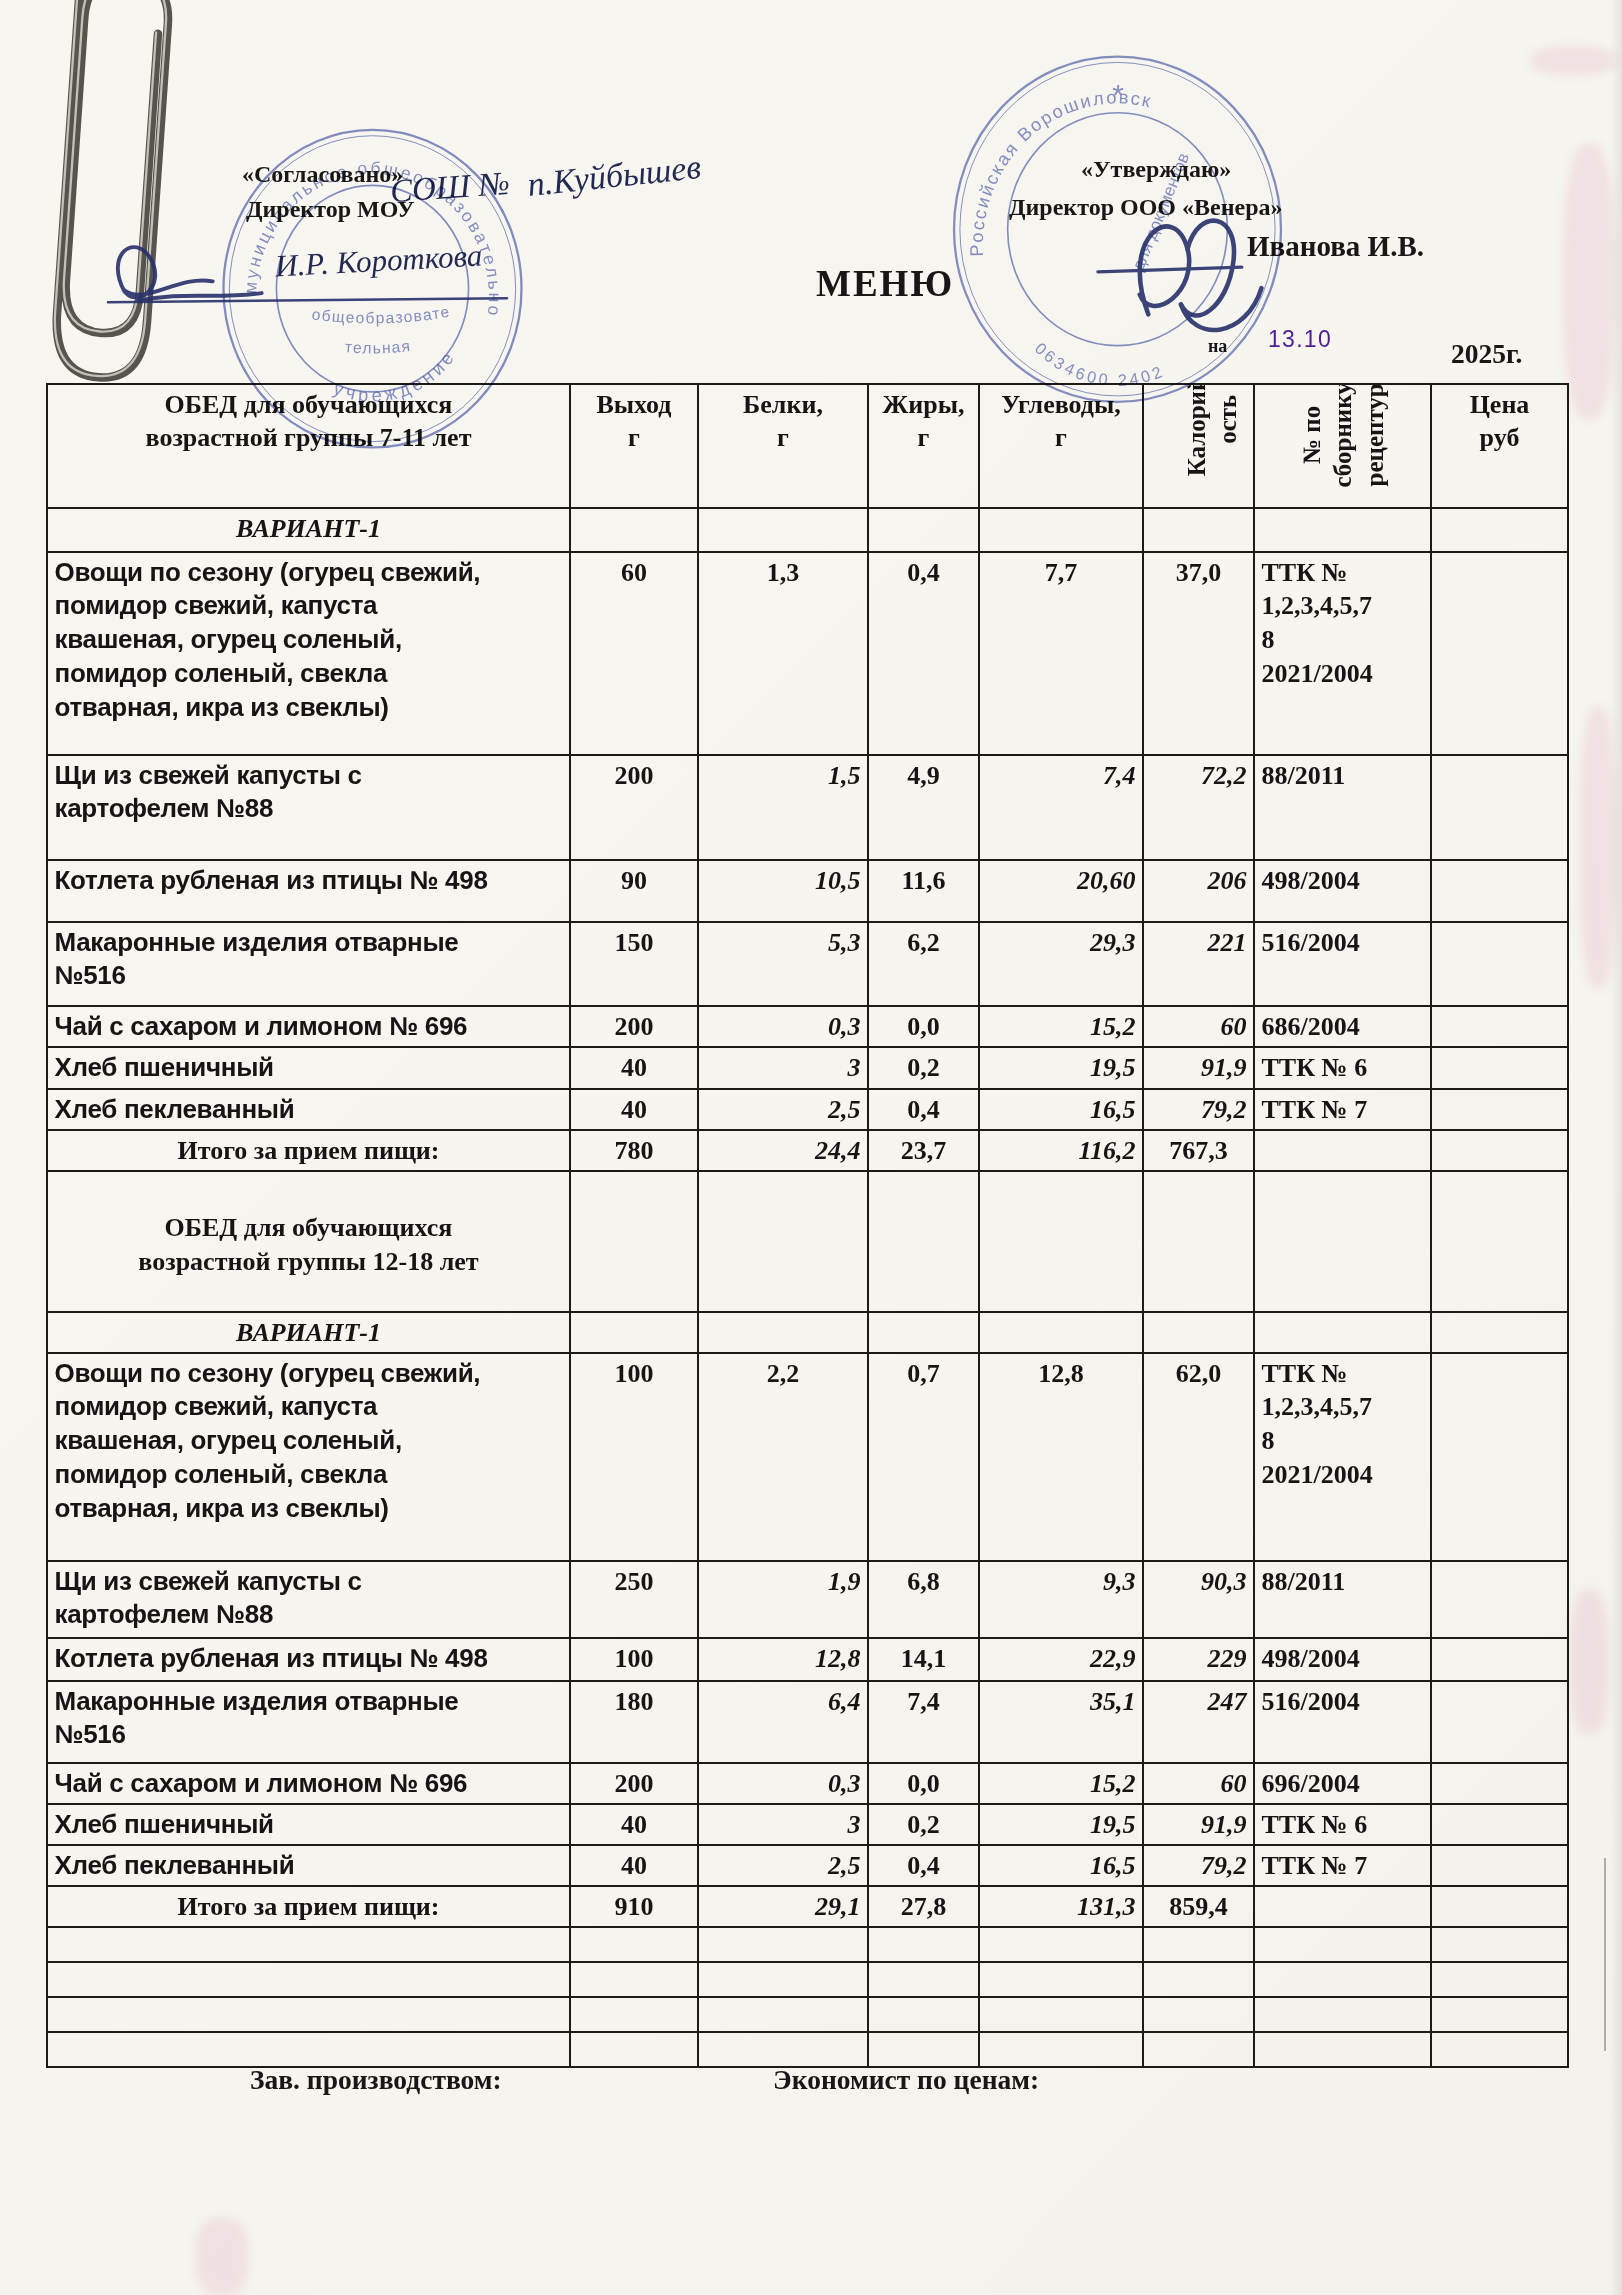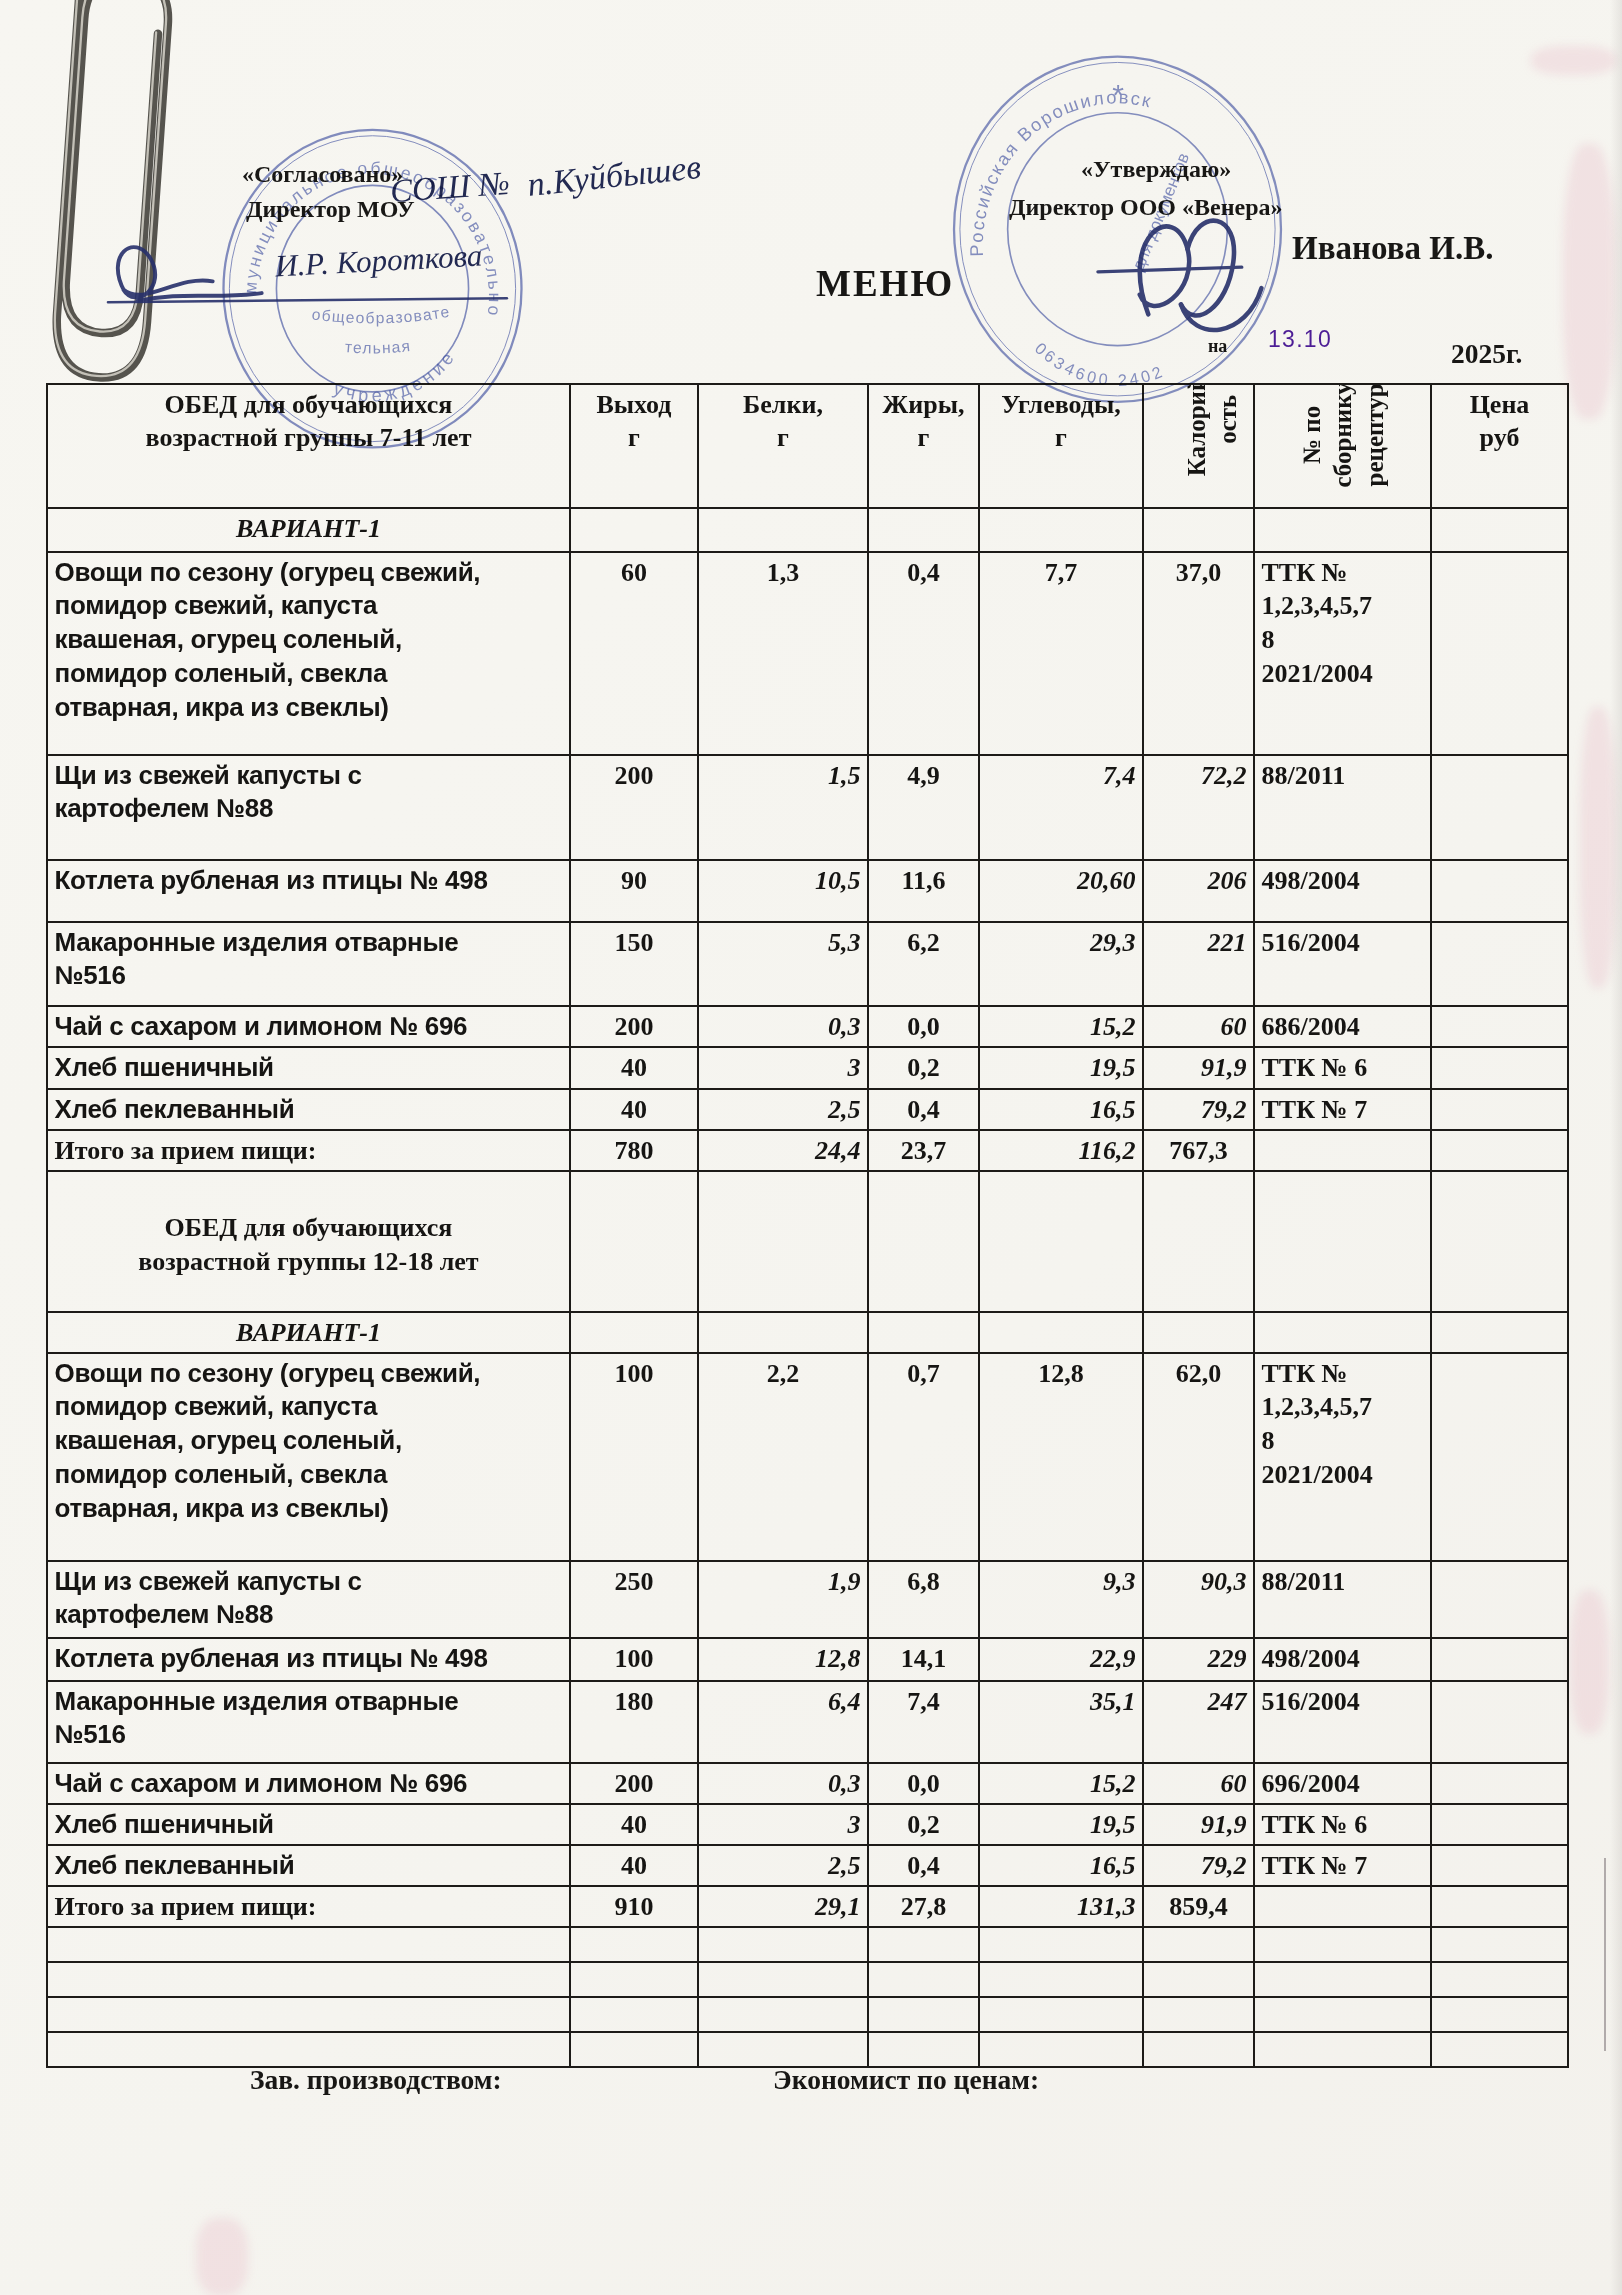--- a/index.html
+++ b/index.html
@@ -28,21 +28,21 @@
     border:2.6px solid #1d1b18;vertical-align:top;
     padding:2.6px 6.5px;font-size:26px;line-height:1.3;
     overflow:hidden;white-space:pre-line;
   }
   td.dish{font-family:"Liberation Sans",sans-serif;font-size:26px;letter-spacing:-0.3px;line-height:1.45;text-align:left;padding-left:9.2px;}
   td.num{font-size:26px;}
   td.rec{text-align:left;font-size:26px;line-height:1.35;}
   td.colh{text-align:center;font-size:26px;line-height:1.5;padding-top:5.2px;}
   td.sechead{text-align:center;font-size:29px;line-height:1.5;padding-top:10.5px;vertical-align:top;}
   td.variant{text-align:center;font-style:italic;font-size:29px;vertical-align:middle;}
-  td.total-name{font-size:28px;text-align:left;padding-left:9.2px;}
+  td.total-name{font-size:28px;text-align:center;padding-left:9.2px;}
   .c{text-align:center;}
   .r{text-align:right;font-style:italic;}
   .pr8{padding-right:5.2px;}
   .pr40{padding-right:26px;}
   .pr16{padding-right:10.5px;}
   td.vmid{vertical-align:middle;}
   td.rot{vertical-align:middle;padding:0;}
   .rotbox{
     transform:rotate(-90deg);white-space:pre-line;
     font-size:25px;line-height:1.25;text-align:center;
@@ -123,21 +123,21 @@
   <svg class="ink" style="left:98px;top:229px;width:445px;height:85px;" viewBox="0 0 680 130">
     <g fill="none" stroke="#27306b" stroke-width="6" stroke-linecap="round" opacity="0.9">
       <path d="M 40,95 C 10,40 55,5 80,45 C 105,88 58,125 38,92 C 70,120 120,70 175,80"></path>
       <path d="M 60,110 C 130,95 180,108 250,98"></path>
       <path d="M 15,112 L 625,106" stroke-width="4"></path>
     </g>
   </svg>
 
   <div class="abs lbl" style="left:1081px;top:156px;">«Утверждаю»</div>
   <div class="abs lbl" style="left:1009px;top:194px;">Директор ООО «Венера»</div>
-  <div class="abs b" style="left:1292px;top:230px;font-size:33px;">Иванова И.В.</div>
+  <div class="abs b" style="left:1247px;top:230px;font-size:29px;">Иванова И.В.</div>
   <svg class="ink" style="left:1086px;top:190px;width:275px;height:157px;" viewBox="0 0 420 240">
     <g fill="none" stroke="#27306b" stroke-width="7" stroke-linecap="round" opacity="0.9">
       <path d="M 95,190 C 50,70 135,15 155,90 C 172,155 100,205 82,160"></path>
       <path d="M 155,90 C 172,25 235,35 225,110 C 216,180 165,215 145,175"></path>
       <path d="M 145,175 C 165,235 245,225 268,150"></path>
       <path d="M 18,125 L 238,118" stroke-width="5"></path>
     </g>
   </svg>
 
   <div class="abs title" style="left:816px;top:262px;">МЕНЮ</div>

